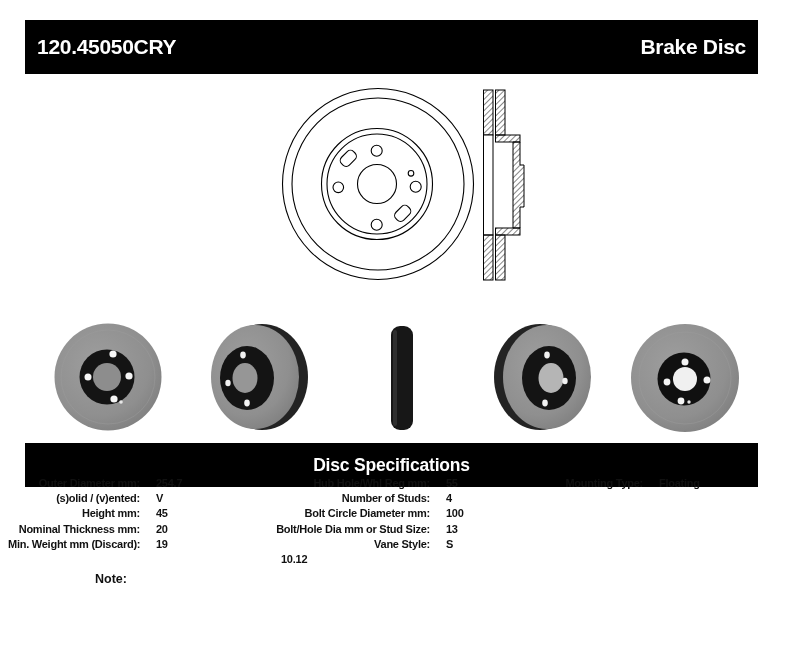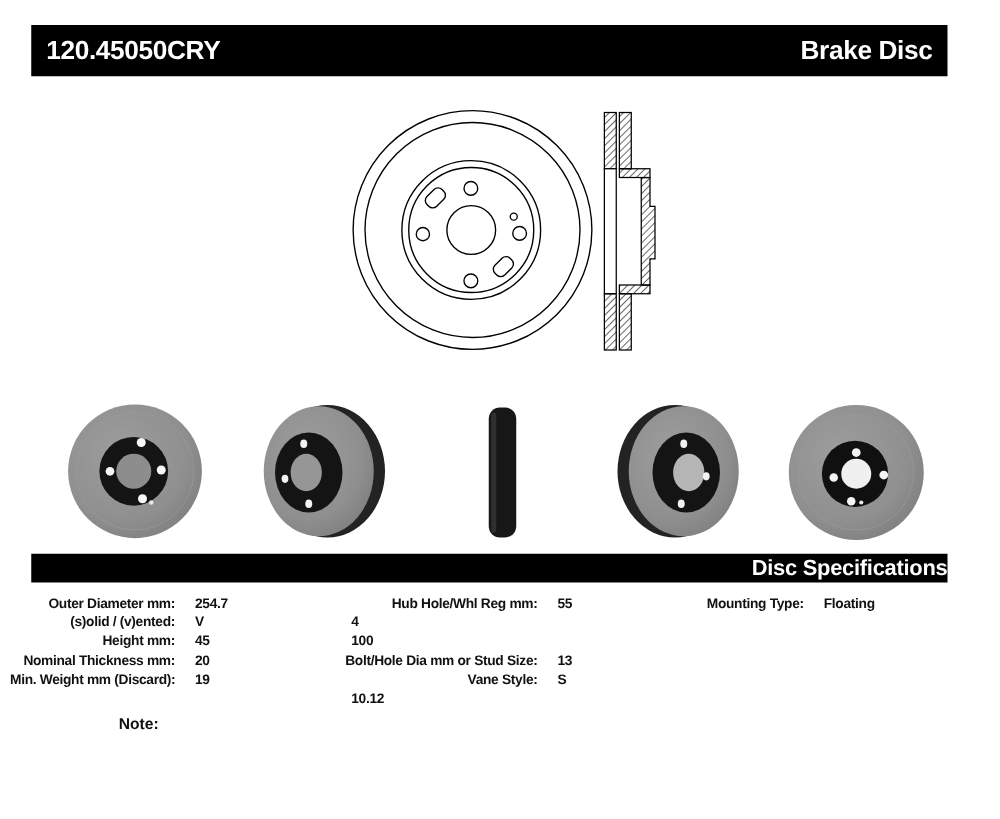--- a/index.html
+++ b/index.html
@@ -1,23 +1,23 @@
 <!DOCTYPE html>
 <html><head>
 <meta charset="utf-8">
 <style>
   html,body{margin:0;padding:0;background:#ffffff;}
   .page{position:relative;width:800px;height:655px;background:#ffffff;overflow:hidden;
         font-family:"Liberation Sans", sans-serif;color:#111;}
   
   .bar{position:absolute;left:25px;width:733px;background:#000;color:#fff;
        display:flex;align-items:center;box-sizing:border-box;}
-  .topbar{top:20px;height:41px;font-size:21px;font-weight:bold;padding:0 12px;
+  .topbar{top:20px;height:54px;font-size:21px;font-weight:bold;padding:0 12px;
           justify-content:space-between;letter-spacing:-0.3px;}
-  .specbar{top:443px;height:23px;font-size:17.5px;font-weight:bold;justify-content:flex-end;
+  .specbar{top:443px;height:44px;font-size:17.5px;font-weight:bold;justify-content:center;
            letter-spacing:-0.2px;}
   
   .drawing{position:absolute;left:250px;top:75px;width:310px;height:230px;}
   .photos{position:absolute;left:0px;top:315px;width:800px;height:125px;}
   
   .speccol{position:absolute;top:476px;font-size:11px;font-weight:bold;letter-spacing:-0.25px;}
   .srow{display:flex;line-height:15.2px;white-space:nowrap;}
   .slabel{display:inline-block;text-align:right;}
   .svalue{display:inline-block;text-align:left;margin-left:16px;}
   .col-left{left:8px;}   .col-left  .slabel{width:132px;}
@@ -158,23 +158,25 @@
       <span class="svalue">19</span>
     </div>
   </div>
 
   <div class="speccol col-mid">
     <div class="srow">
       <span class="slabel">Hub Hole/Whl Reg mm:</span>
       <span class="svalue">55</span>
     </div>
     <div class="srow">
+      <span class="slabel">Number of Studs:</span>
       <span class="svalue">4</span>
     </div>
     <div class="srow">
+      <span class="slabel">Bolt Circle Diameter mm:</span>
       <span class="svalue">100</span>
     </div>
     <div class="srow">
       <span class="slabel">Bolt/Hole Dia mm or Stud Size:</span>
       <span class="svalue">13</span>
     </div>
     <div class="srow">
       <span class="slabel">Vane Style:</span>
       <span class="svalue">S</span>
     </div>

